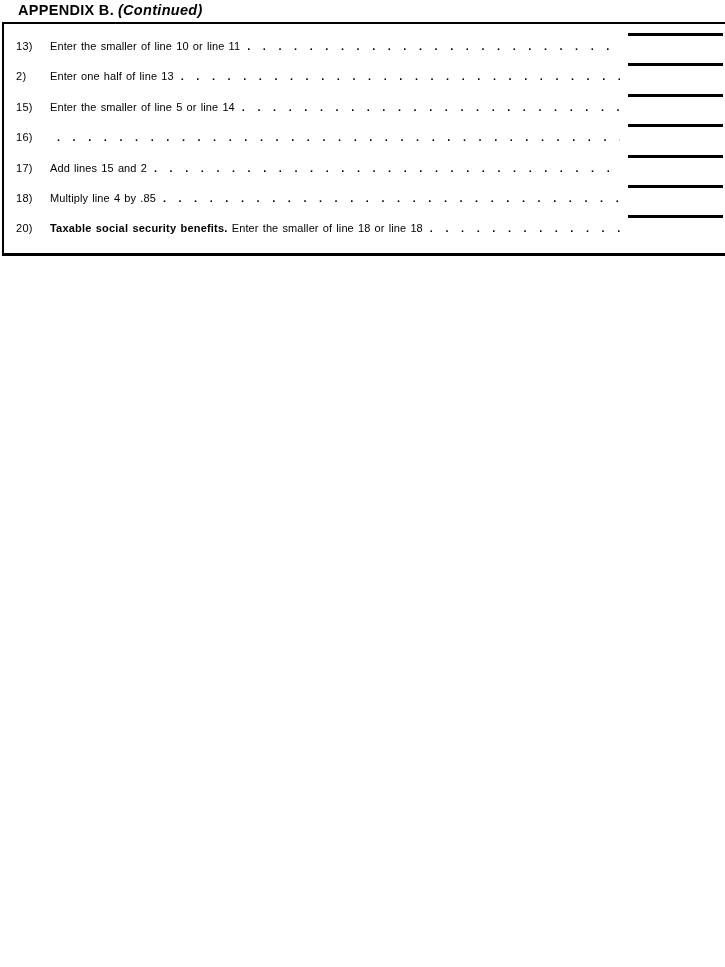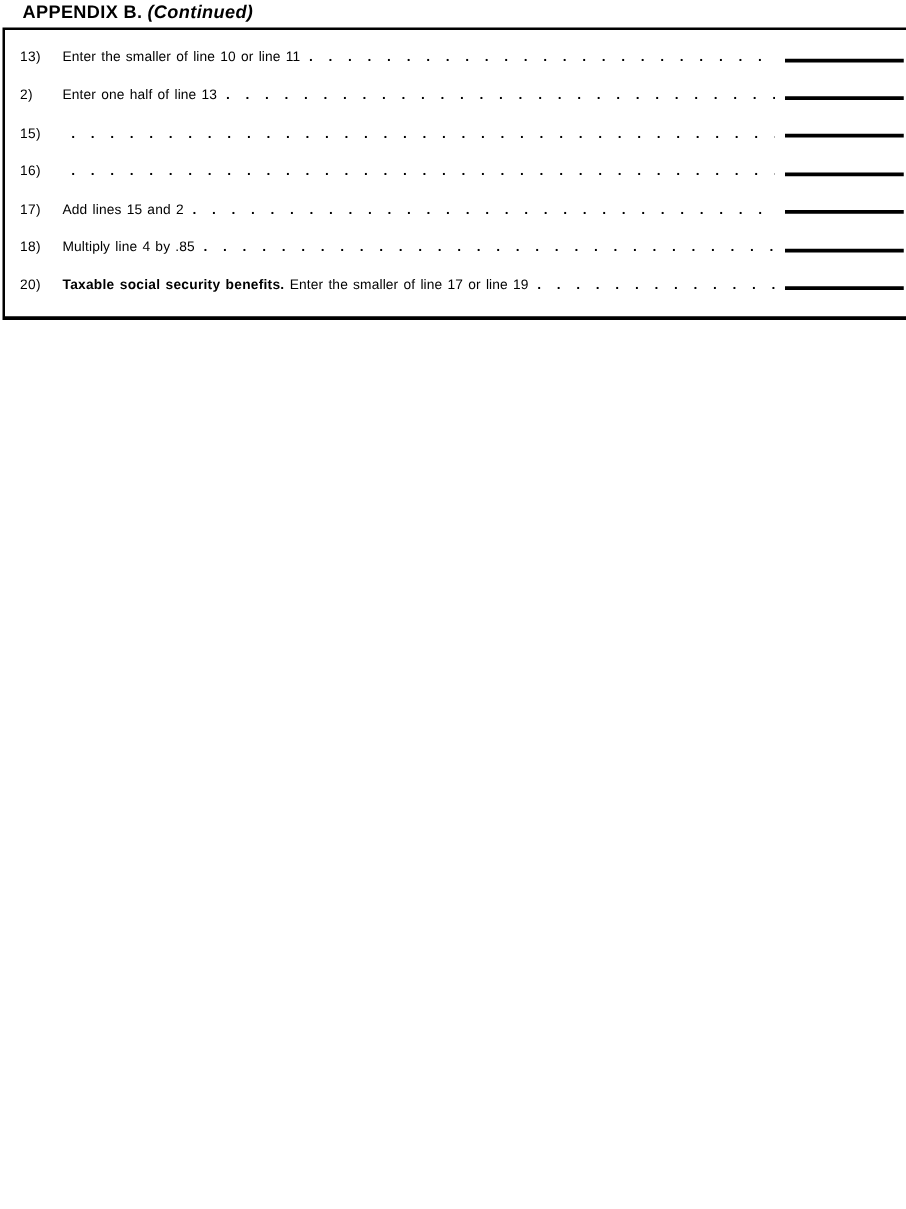--- a/index.html
+++ b/index.html
@@ -34,21 +34,21 @@
     top: 22px;
     width: 708px;
     height: 222px;
     border: 2px solid #000;
     border-bottom-width: 3px;
     padding: 7px 12px 0 12px;
     box-sizing: content-box;
   }
   .row {
     display: flex;
-    align-items: center;
+    align-items: flex-start;
     height: 30.4px;
     line-height: 30.4px;
     font-size: 11px;
     white-space: nowrap;
   }
   .row .num {
     flex: 0 0 34px;
     letter-spacing: 0.3px;
   }
   .row .text {
@@ -95,20 +95,21 @@
 
   <div class="row">
     <span class="num">2)</span>
     <span class="text"><b></b><span>Enter one half of line 13</span></span>
     <span class="leader">. . . . . . . . . . . . . . . . . . . . . . . . . . . . . . . . . . . . . . . . . . . . . . . . . . . . . . . . . . . .</span>
     <span class="blank"></span>
   </div>
 
   <div class="row">
     <span class="num">15)</span>
+    <span class="text"><b></b><span>Enter the smaller of line 5 or line 14</span></span>
     <span class="leader">. . . . . . . . . . . . . . . . . . . . . . . . . . . . . . . . . . . . . . . . . . . . . . . . . . . . . . . . . . . .</span>
     <span class="blank"></span>
   </div>
 
   <div class="row">
     <span class="num">16)</span>
     <span class="leader">. . . . . . . . . . . . . . . . . . . . . . . . . . . . . . . . . . . . . . . . . . . . . . . . . . . . . . . . . . . .</span>
     <span class="blank"></span>
   </div>
 
@@ -121,18 +122,18 @@
 
   <div class="row">
     <span class="num">18)</span>
     <span class="text"><b></b><span>Multiply line 4 by .85</span></span>
     <span class="leader">. . . . . . . . . . . . . . . . . . . . . . . . . . . . . . . . . . . . . . . . . . . . . . . . . . . . . . . . . . . .</span>
     <span class="blank"></span>
   </div>
 
   <div class="row">
     <span class="num">20)</span>
-    <span class="text"><b>Taxable social security benefits. </b><span>Enter the smaller of line 17 or line 19</span></span>
+    <span class="text"><b>Taxable social security benefits. </b><span>Enter the smaller of line 18 or line 18</span></span>
     <span class="leader">. . . . . . . . . . . . . . . . . . . . . . . . . . . . . . . . . . . . . . . . . . . . . . . . . . . . . . . . . . . .</span>
     <span class="blank"></span>
   </div>
 </div>
 </div>
 
 </body></html>

